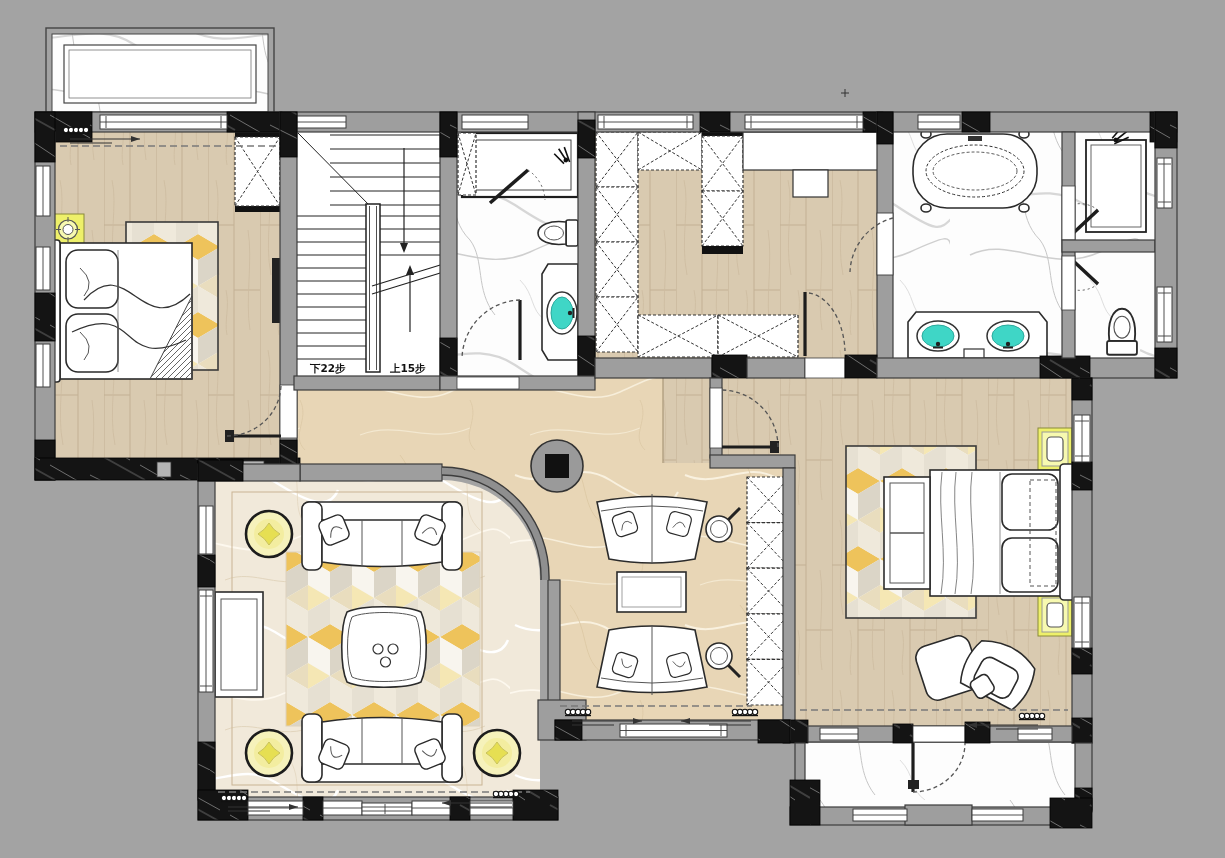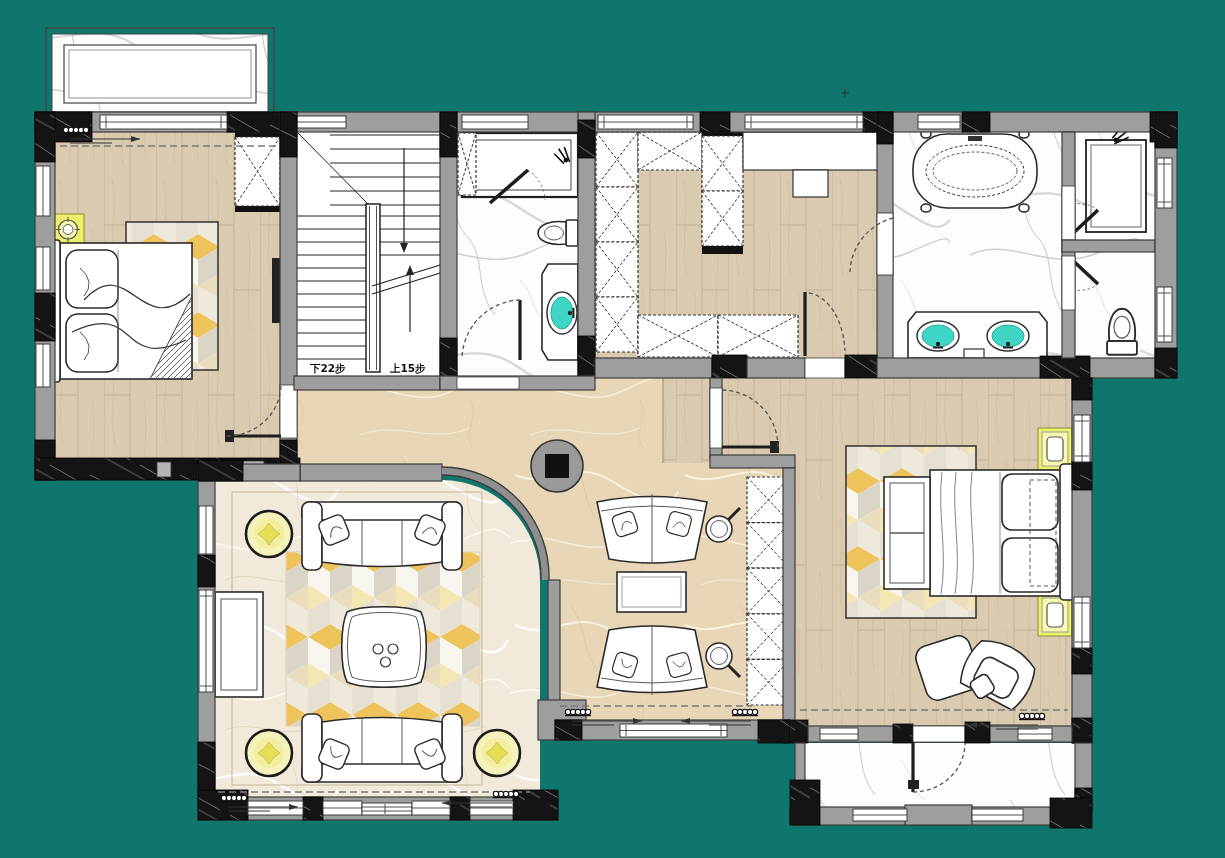--- a/index.html
+++ b/index.html
@@ -1,16 +1,16 @@
 <!DOCTYPE html>
 <html><head>
 <meta charset="utf-8">
 <style>
   html,body{margin:0;padding:0;background:#ffffff;}
-  .canvas{position:relative;width:1225px;height:858px;background:#0f766e;overflow:hidden;
+  .canvas{position:relative;width:1225px;height:858px;background:#a3a3a3;overflow:hidden;
           font-family:"DejaVu Sans",sans-serif;}
   svg{display:block}
   .wall{fill:#9e9e9e;stroke:#3c3c3c;stroke-width:1.2}
   .blk{fill:url(#mblack);stroke:#000;stroke-width:0.8}
   .win{fill:#ffffff;stroke:#3c3c3c;stroke-width:1}
   .wl{stroke:#3c3c3c;stroke-width:0.9}
   .f{fill:#ffffff;stroke:#2b2b2b;stroke-width:1.6}
   .fthin{fill:none;stroke:#555;stroke-width:1}
   .xb{fill:#ffffff;stroke:#333;stroke-width:1.2;stroke-dasharray:3 2}
   .xl{stroke:#333;stroke-width:1;stroke-dasharray:3 2;fill:none}

